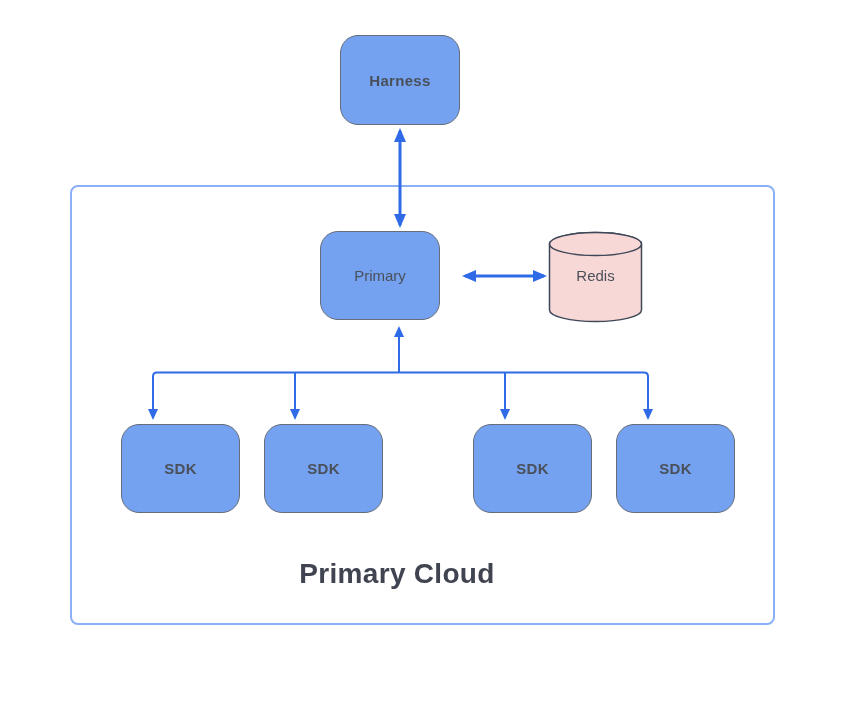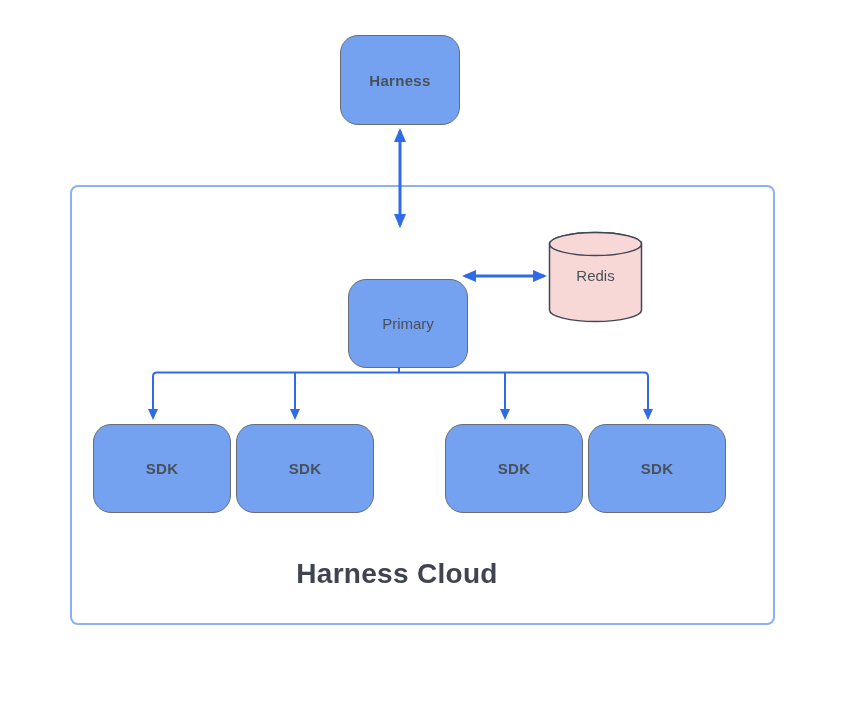--- a/index.html
+++ b/index.html
@@ -29,43 +29,43 @@
   .node{
     position:absolute;display:flex;align-items:center;justify-content:center;
     background:var(--node-fill,#74a1f0);
     border:1.5px solid var(--node-border,#666d78);
     border-radius:18px;
     color:var(--node-text,#4a505a);
     font-size:15px;z-index:2;box-sizing:border-box;
   }
   .node.bold{font-weight:bold;letter-spacing:.3px;}
   #node-harness{left:340px;top:35px;width:120px;height:90px;}
-  #node-primary{left:348px;top:231px;width:120px;height:89px;margin-top:48px;}
-  .sdk{top:424px;width:138px;height:89px;}
+  #node-primary{left:320px;top:231px;width:120px;height:89px;}
+  .sdk{top:424px;width:119px;height:89px;margin-left:28px;}
   #node-sdk-1{left:93px;}
   #node-sdk-2{left:236px;}
   #node-sdk-3{left:445px;}
   #node-sdk-4{left:588px;}
 
   
   #node-redis{position:absolute;left:548px;top:231px;width:95px;height:92px;z-index:2;}
   #node-redis svg{display:block;}
   .cyl-body{fill:var(--cylinder-fill,#f8d7d7);stroke:var(--cylinder-border,#3e4757);stroke-width:1.5;}
   .cyl-label{
     position:absolute;left:0;top:36px;width:95px;text-align:center;
     color:var(--node-text,#4a505a);font-size:15px;
   }
 </style>
 </head>
 <body>
 
 <div id="stage">
 
   <div class="group"></div>
-  <div class="group-title">Harness Cloud</div>
+  <div class="group-title">Primary Cloud</div>
 
   <svg id="connectors" width="841" height="703" viewBox="0 0 841 703">
     <defs>
       <marker id="ah-big" markerUnits="userSpaceOnUse" markerWidth="16" markerHeight="14" refX="12" refY="7" orient="auto">
         <path class="arrowhead" d="M1,1 L15,7 L1,13 Z"></path>
       </marker>
       <marker id="ah-small" markerUnits="userSpaceOnUse" markerWidth="13" markerHeight="12" refX="10" refY="6" orient="auto">
         <path class="arrowhead" d="M1,1 L12,6 L1,11 Z"></path>
       </marker>
     </defs>

